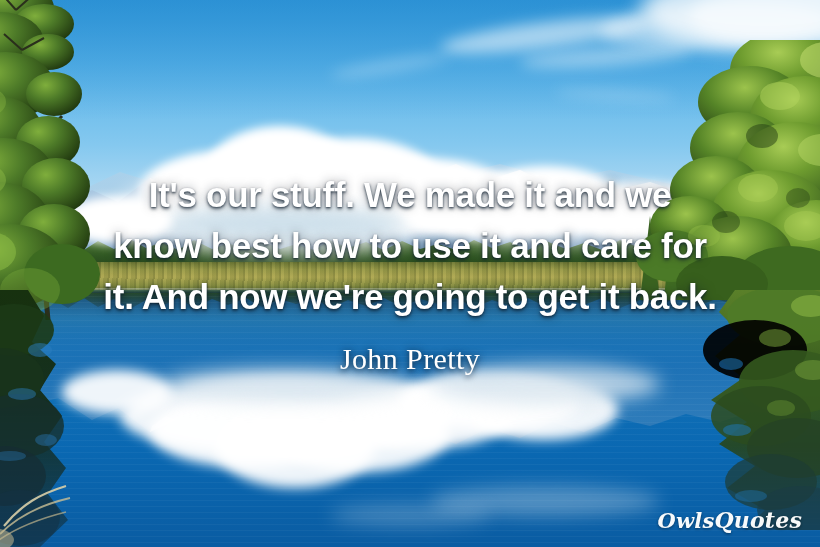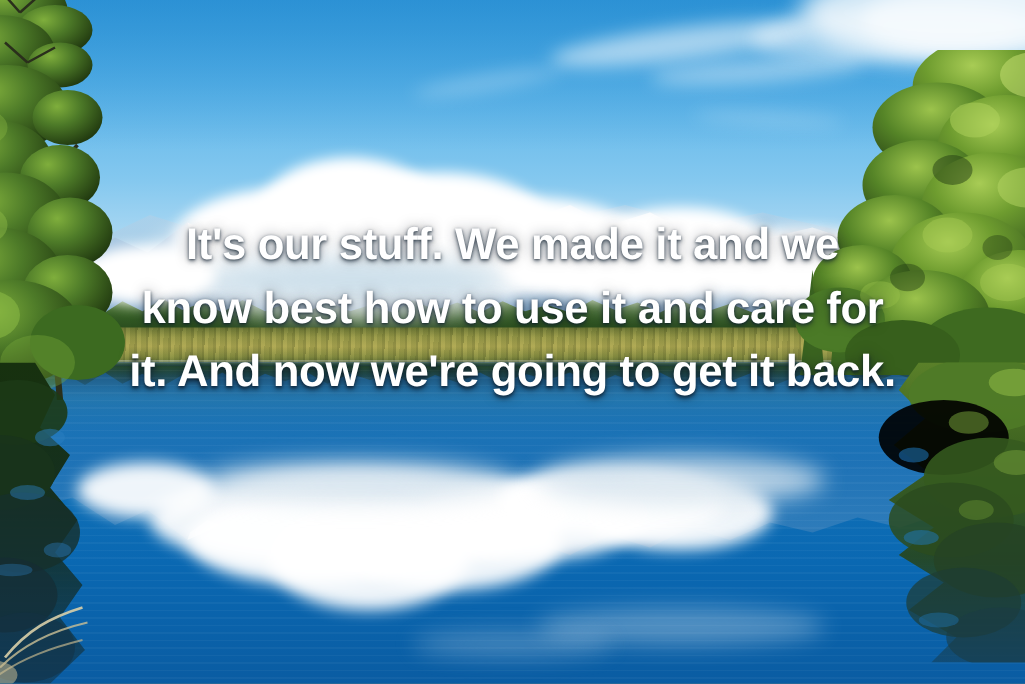--- a/index.html
+++ b/index.html
@@ -458,15 +458,19 @@
       <ellipse cx="116" cy="74" rx="12" ry="6" fill="#1e77bb" opacity="0.55"></ellipse>
       <ellipse cx="122" cy="140" rx="14" ry="6" fill="#1e77bb" opacity="0.5"></ellipse>
       <ellipse cx="136" cy="206" rx="16" ry="6" fill="#1e77bb" opacity="0.4"></ellipse>
     </svg>
   </div>
 
   <div class="quote">It's our stuff. We made it and we
 know best how to use it and care for
 it. And now we're going to get it back.</div>
 
-
+  <div class="author">John Pretty</div>
+
+  <div class="watermark">
+    <span>Owls</span><span class="wm2">Quotes</span>
+  </div>
 
 </div>
 
 </body></html>

